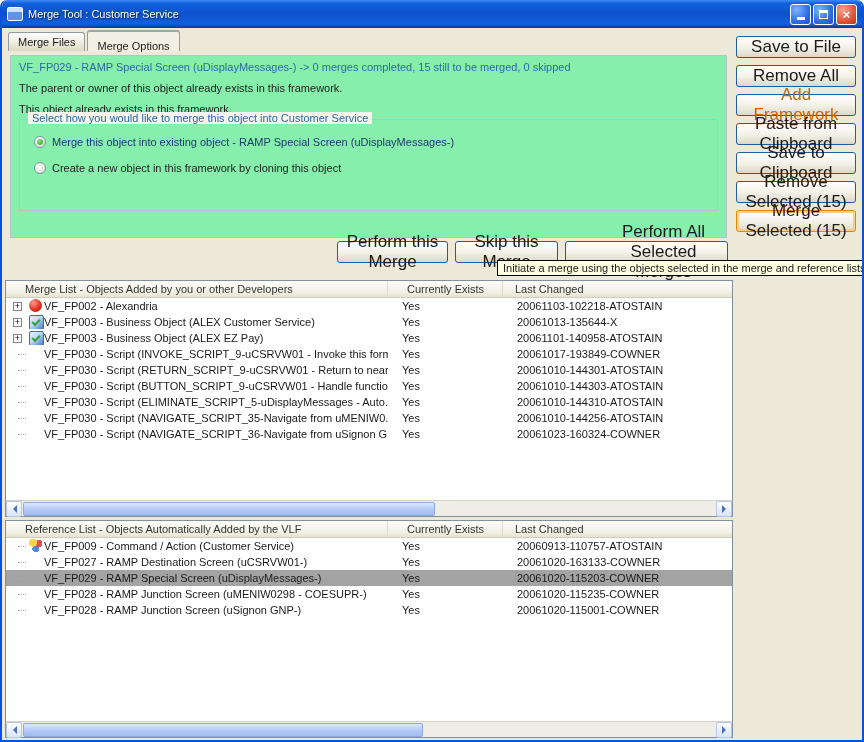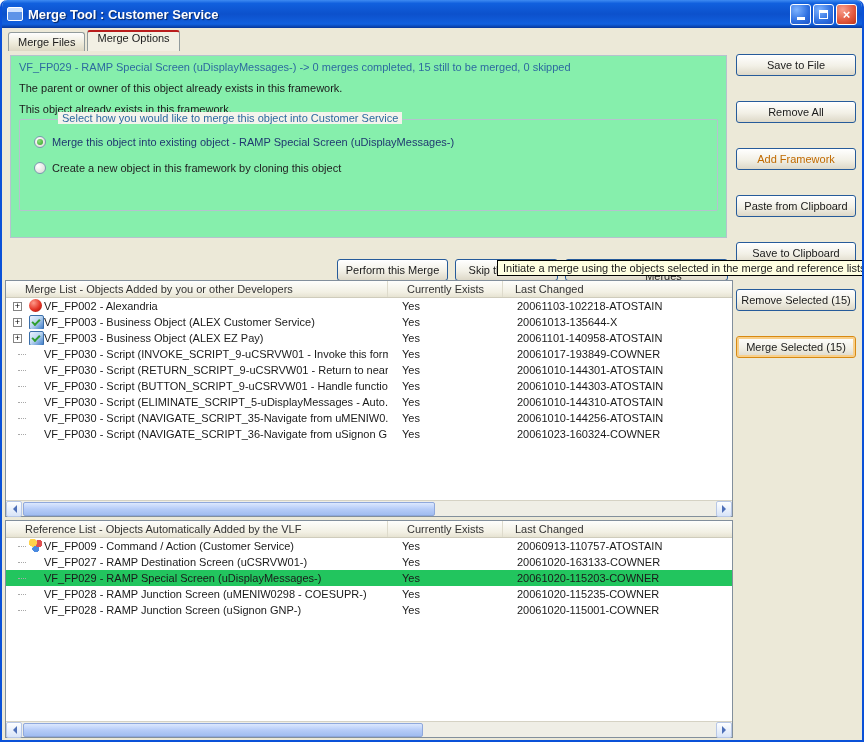--- a/index.html
+++ b/index.html
@@ -8,80 +8,80 @@
 
   .window { position:relative; width:864px; height:742px; background:#ECE9D8;
             border:2px solid #0A51D8; border-top:none; border-radius:7px 7px 0 0; overflow:hidden; }
 
   
   .titlebar { position:absolute; top:0; left:0; right:0; height:28px;
               background:linear-gradient(180deg,#3E8BF2 0%,#1160DE 12%,#0C51CC 50%,#1160DE 86%,#06379A 100%);
               border-radius:5px 5px 0 0; display:flex; align-items:center; padding:0 5px; }
   .app-icon { width:16px; height:14px; border:1px solid #fff; border-radius:2px; margin-right:5px;
               background:linear-gradient(180deg,#CFE2FF 0 4px,#5E93E8 4px); }
-  .title-text { color:#fff; font-weight:bold; font-size:13px; text-shadow:1px 1px 1px #06245E; }
+  .title-text { color:#fff; font-weight:normal; font-size:11px; text-shadow:1px 1px 1px #06245E; }
   .win-buttons { margin-left:auto; display:flex; gap:2px; }
   .winbtn { width:21px; height:21px; border-radius:3px; border:1px solid #fff;
             display:flex; align-items:center; justify-content:center; cursor:default; }
   .winbtn.min,.winbtn.max { background:radial-gradient(circle at 30% 25%,#7EB3FF,#2E6FE0 60%,#1D54C8); }
   .winbtn.close { background:radial-gradient(circle at 30% 25%,#F9A08E,#E0563C 60%,#BC3317); }
   .glyph-min { width:8px; height:3px; background:#fff; margin-top:9px; }
   .glyph-max { width:9px; height:9px; border:1px solid #fff; border-top:3px solid #fff; }
   .glyph-close { color:#fff; font-weight:bold; font-size:13px; line-height:13px; }
 
   
   .tabs { position:absolute; top:30px; left:6px; height:21px; display:flex; align-items:flex-end; z-index:2; }
   .tab { padding:3px 9px 3px; border:1px solid #919B9C; border-bottom:none; border-radius:3px 3px 0 0;
          background:linear-gradient(180deg,#FEFEFE,#EDEAD9 60%,#DDD8C4); margin-right:2px; height:19px; }
-  .tab.active { background:#F2F0E4; height:21px; border-top:2px solid #b91c1c; padding-top:0; position:relative; z-index:3; }
+  .tab.active { background:#F2F0E4; height:21px; border-top:2px solid #a3a3a3; padding-top:8px; position:relative; z-index:3; }
 
   
   .options-box { position:absolute; left:8px; top:55px; width:717px; height:183px;
                  border:1px solid #B5C2CE; background:#86efac; }
   .opt-header { position:absolute; left:8px; top:5px; color:#2D6A9F; white-space:nowrap; }
   .opt-note1 { position:absolute; left:8px; top:26px; }
   .opt-note2 { position:absolute; left:8px; top:47px; }
   .groupbox { position:absolute; left:8px; right:8px; top:63px; height:92px;
               border:1px solid #B5C2CE; border-radius:2px; }
-  .groupbox-legend { position:absolute; top:-8px; left:8px; background:#F4F3EC; padding:0 4px; color:#2D6A9F; white-space:nowrap;margin-left:30px; }
+  .groupbox-legend { position:absolute; top:-8px; left:8px; background:#F4F3EC; padding:0 4px; color:#2D6A9F; white-space:nowrap; }
   .radio-row { position:absolute; left:14px; display:flex; align-items:center; gap:6px; }
   .radio-row.r1 { top:16px; }
   .radio-row.r2 { top:42px; }
   .radio { position:relative; width:12px; height:12px; border-radius:50%;
            border:1px solid #7A98AF; background:radial-gradient(circle at 30% 30%,#FFF,#D8D8D0); }
   .radio.checked::after { content:""; position:absolute; left:2px; top:2px; width:6px; height:6px; border-radius:50%;
            background:radial-gradient(circle at 35% 35%,#8CE07A,#2DA020); }
   .radio-label1 { color:#1F3870; }
   .radio-label2 { color:#222; }
 
   
   .xp-btn { height:22px; border:1px solid #265B9A; border-radius:3px;
             background:linear-gradient(180deg,#FFFFFF,#F2F0E6 55%,#DDD8C8);
-            font-family:"Liberation Sans",sans-serif; font-size:11px; color:#1a1a1a;
-            display:flex; align-items:center; justify-content:center; box-shadow:inset 0 1px 0 #fff; cursor:default;margin-top:18px; }
+            font-family:"Liberation Sans",sans-serif; font-size:17px; color:#1a1a1a;
+            display:flex; align-items:center; justify-content:center; box-shadow:inset 0 1px 0 #fff; cursor:default; }
   .action-row { position:absolute; top:241px; left:3px; width:723px; display:flex; justify-content:flex-end; gap:7px; }
   .btn-perform { width:111px; } .btn-skip { width:103px; } .btn-performall { width:163px;padding-left:34px; }
 
   
   .tooltip { position:absolute; left:495px; top:260px; padding:1px 5px; background:#FFFFE1;
              border:1px solid #000; white-space:nowrap; z-index:10; }
 
   
   .list { position:absolute; left:3px; width:728px; border:1px solid #828F9C; background:#fff; }
   .list.merge { top:280px; height:237px; }
   .list.ref { top:520px; height:218px; }
   .list-header { position:absolute; top:0; left:0; right:0; height:17px; display:flex;
                  background:linear-gradient(180deg,#FEFEFC,#F2F0E4 70%,#E6E3D2); border-bottom:1px solid #CFCCBC; color:#333; }
   .list-header > div { padding:2px 4px 0 19px; overflow:hidden; white-space:nowrap; }
   .h-name { width:382px; border-right:1px solid #DEDBCC; }
   .h-exists { width:115px; border-right:1px solid #DEDBCC; }
   .h-changed { flex:1; padding-left:12px !important; }
   .rows { position:absolute; top:17px; left:0; right:0; bottom:16px; background:#fff; overflow:hidden; }
   .list-row { display:flex; height:16px; align-items:center; }
-  .list-row.selected { background:#22c55e; }
+  .list-row.selected { background:#a3a3a3; }
   .c-name { width:382px; display:flex; align-items:center; padding-left:6px; overflow:hidden; white-space:nowrap; }
   .c-exists { width:115px; padding-left:14px; }
   .c-changed { flex:1; padding-left:14px; white-space:nowrap; overflow:hidden; }
   .gutter { width:16px; flex:0 0 16px; display:flex; align-items:center; justify-content:flex-start; }
   .expander { width:9px; height:9px; border:1px solid #848484; background:#fff; font-size:9px; line-height:7px;
               text-align:center; color:#000; margin-left:1px; }
   .tree-dash { width:8px; border-top:1px dotted #A8A8A8; margin-left:6px; }
   .row-icon { width:16px; flex:0 0 16px; height:14px; position:relative; }
   .row-icon.alexandria::after { content:""; position:absolute; left:1px; top:0; width:13px; height:13px; border-radius:50%;
               background:radial-gradient(circle at 35% 30%,#FF9A8A,#E33224 55%,#8F0E06); }

